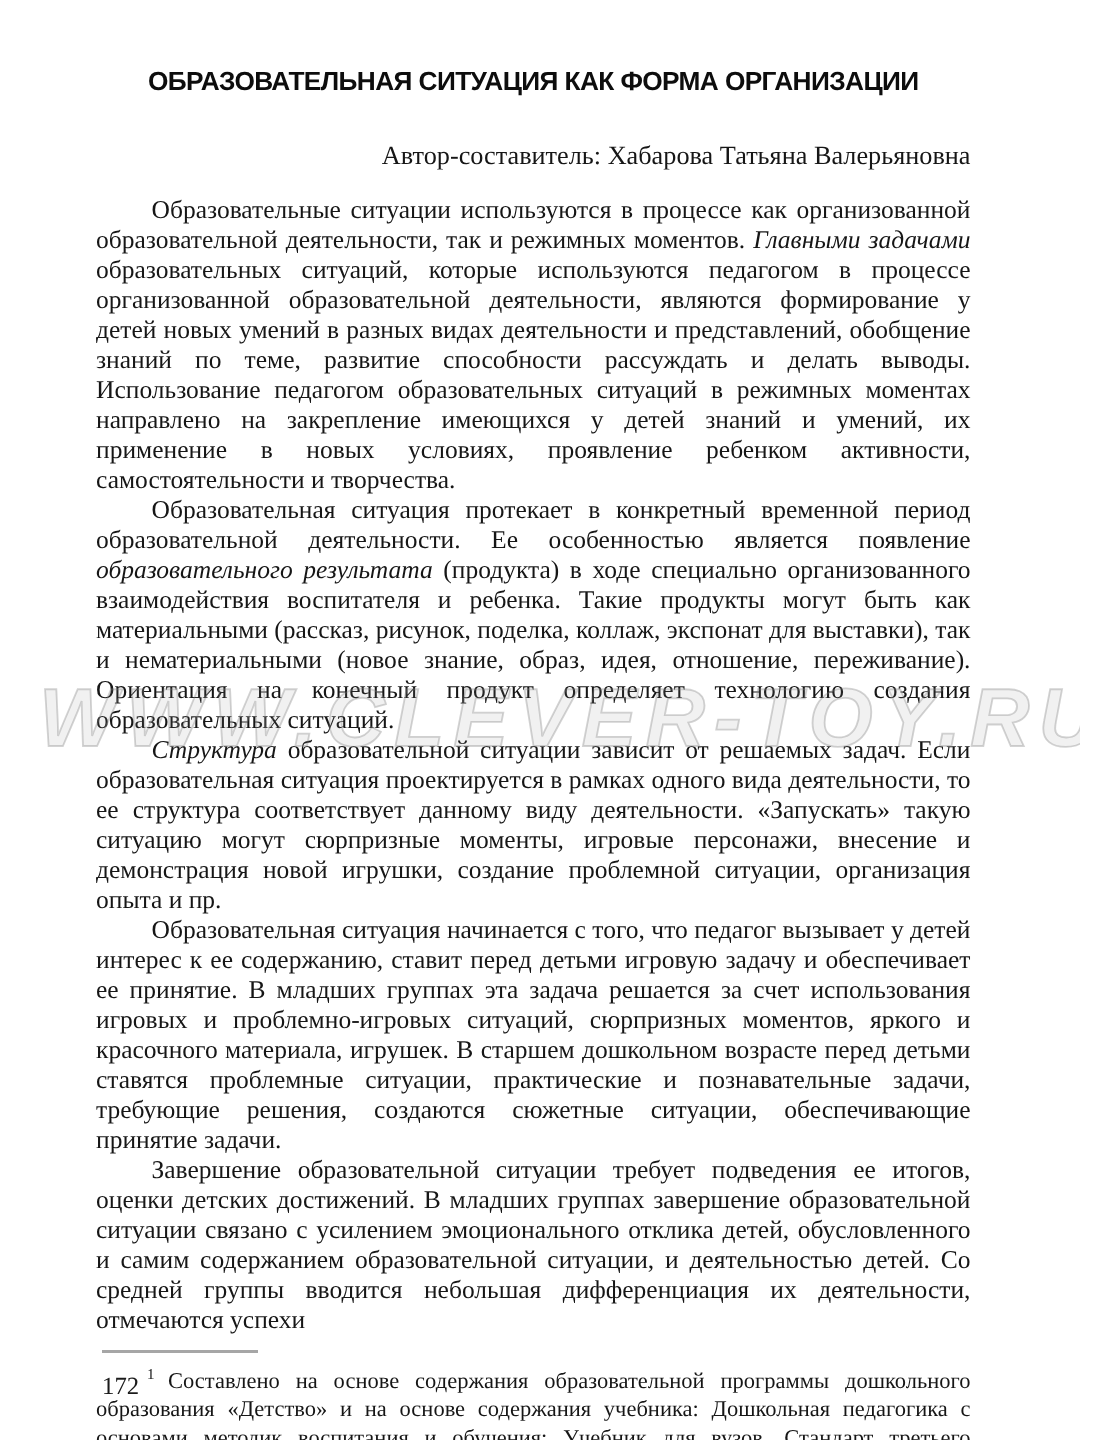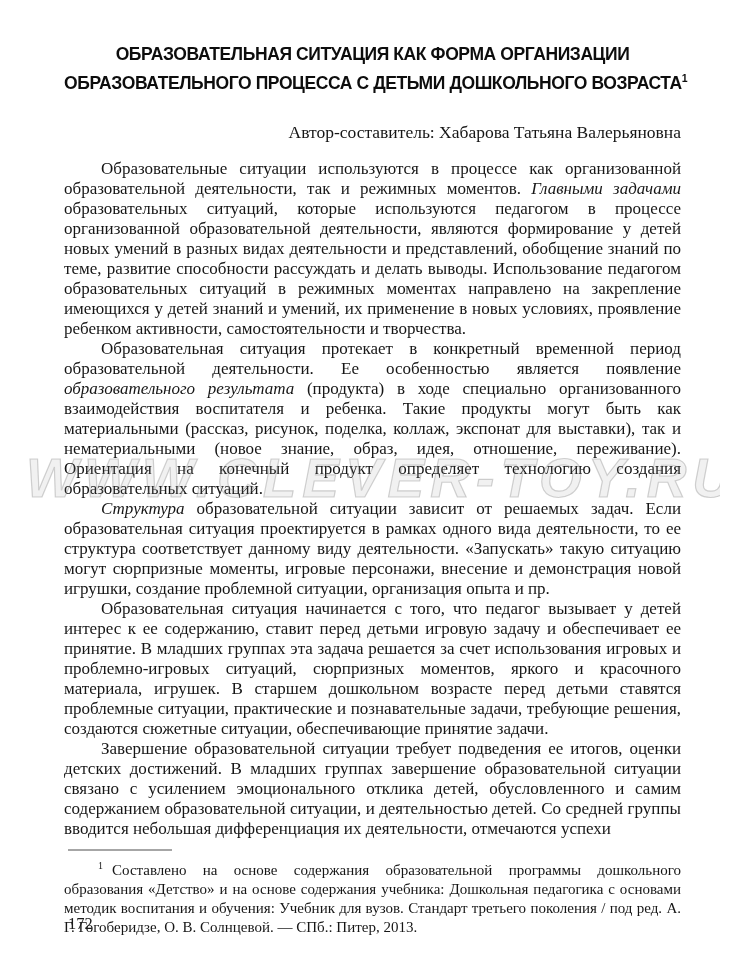--- a/index.html
+++ b/index.html
@@ -4,21 +4,21 @@
 <style>
   html, body { margin: 0; padding: 0; background: #ffffff; }
   .page {
     position: relative;
     width: 744px;
     height: 960px;
     margin: 0 auto;
     background: #ffffff;
     overflow: hidden;
     box-sizing: border-box;
-    padding: 42px 63px 0 64px;
+    padding: 42px 97px 0 64px;
     font-family: "Liberation Serif", serif;
     color: #161616;
   }
   .title {
     margin: 0;
     font-family: "Liberation Sans", sans-serif;
     font-weight: bold;
     font-size: 17.5px;
     line-height: 24px;
     letter-spacing: -0.4px;
@@ -86,21 +86,20 @@
     font-family: Liberation Serif, serif;
   }
 </style>
 </head>
 <body>
 
 <div class="page">
 
   <h1 class="title">
     <span class="tl">ОБРАЗОВАТЕЛЬНАЯ СИТУАЦИЯ КАК ФОРМА ОРГАНИЗАЦИИ</span>
-    <span class="tl"><span>ОБРАЗОВАТЕЛЬНОГО ПРОЦЕССА С ДЕТЬМИ ДОШКОЛЬНОГО ВОЗРАСТА</span><sup>1</sup></span>
   </h1>
 
   <div class="byline">Автор-составитель: Хабарова Татьяна Валерьяновна</div>
 
   <div class="body">
       <p class="para"><span>Образовательные ситуации используются в процессе как организованной образовательной деятельности, так и режимных моментов. </span><span class="it">Главными задачами</span><span> образовательных ситуаций, которые используются педагогом в процессе организованной образовательной деятельности, являются формирование у детей новых умений в разных видах деятельности и представлений, обобщение знаний по теме, развитие способности рассуждать и делать выводы. Использование педагогом образовательных ситуаций в режимных моментах направлено на закрепление имеющихся у детей знаний и умений, их применение в новых условиях, проявление ребенком активности, самостоятельности и творчества.</span></p>
       <p class="para"><span>Образовательная ситуация протекает в конкретный временной период образовательной деятельности. Ее особенностью является появление </span><span class="it">образовательного результата</span><span> (продукта) в ходе специально организованного взаимодействия воспитателя и ребенка. Такие продукты могут быть как материальными (рассказ, рисунок, поделка, коллаж, экспонат для выставки), так и нематериальными (новое знание, образ, идея, отношение, переживание). Ориентация на конечный продукт определяет технологию создания образовательных ситуаций.</span></p>
       <p class="para"><span class="it">Структура</span><span> образовательной ситуации зависит от решаемых задач. Если образовательная ситуация проектируется в рамках одного вида деятельности, то ее структура соответствует данному виду деятельности. «Запускать» такую ситуацию могут сюрпризные моменты, игровые персонажи, внесение и демонстрация новой игрушки, создание проблемной ситуации, организация опыта и пр.</span></p>
       <p class="para"><span>Образовательная ситуация начинается с того, что педагог вызывает у детей интерес к ее содержанию, ставит перед детьми игровую задачу и обеспечивает ее принятие. В младших группах эта задача решается за счет использования игровых и проблемно-игровых ситуаций, сюрпризных моментов, яркого и красочного материала, игрушек. В старшем дошкольном возрасте перед детьми ставятся проблемные ситуации, практические и познавательные задачи, требующие решения, создаются сюжетные ситуации, обеспечивающие принятие задачи.</span></p>
       <p class="para"><span>Завершение образовательной ситуации требует подведения ее итогов, оценки детских достижений. В младших группах завершение образовательной ситуации связано с усилением эмоционального отклика детей, обусловленного и самим содержанием образовательной ситуации, и деятельностью детей. Со средней группы вводится небольшая дифференциация их деятельности, отмечаются успехи</span></p>

